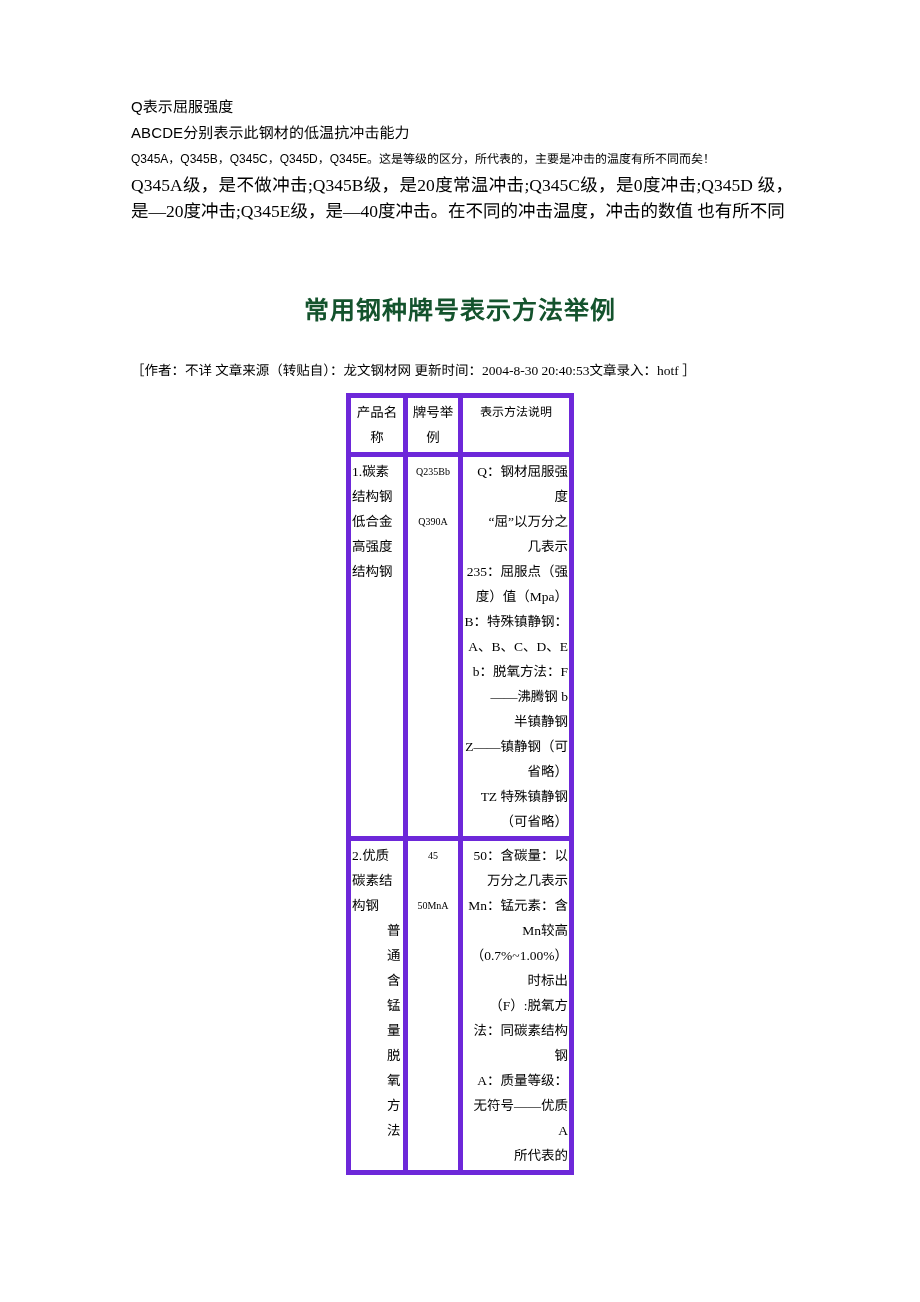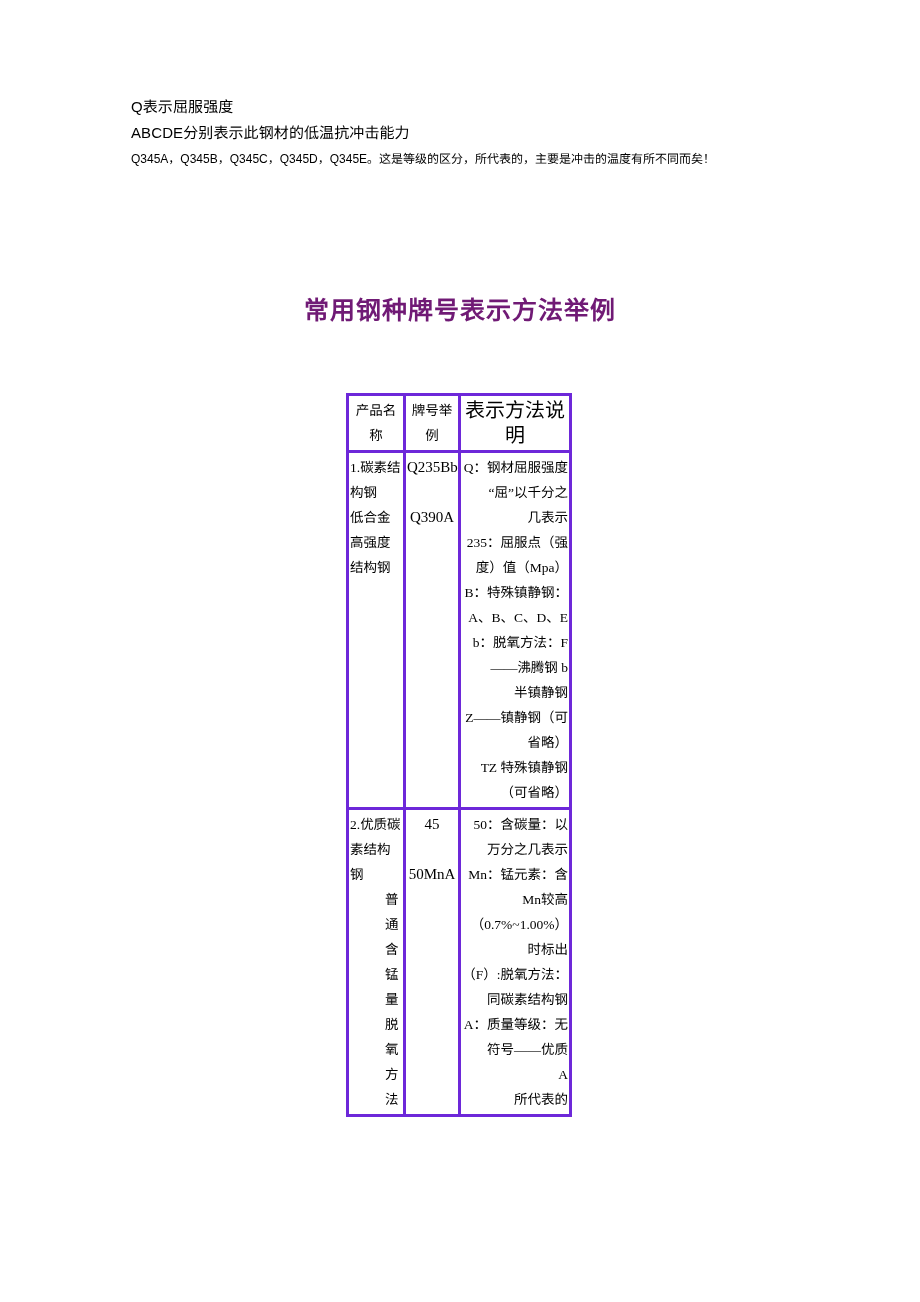--- a/index.html
+++ b/index.html
@@ -57,21 +57,21 @@
   
   .doc-title {
     position: absolute;
     left: 0;
     top: 290px;
     width: 920px;
     text-align: center;
     font-family: "Liberation Serif", "DejaVu Serif", serif;
     font-size: 25px;
     font-weight: bold;
-    color: #701a75;
+    color: #14532d;
     letter-spacing: 1px;
   }
 
   
   .byline {
     position: absolute;
     left: 131px;
     top: 362px;
     width: 700px;
     font-family: "Liberation Serif", "DejaVu Serif", serif;
@@ -89,62 +89,64 @@
     width: 223px;
   }
   table.steel-table {
     border-collapse: collapse;
     width: 223px;
     table-layout: fixed;
     font-family: "Liberation Serif", "DejaVu Serif", serif;
     font-size: 13.5px;
   }
   table.steel-table td {
-    border: 3px solid #6d28d9;
+    border: 5px solid #6d28d9;
     vertical-align: top;
     padding: 2px 1px 2px 1px;
     line-height: 25px;
   }
   col.c1 { width: 57px; }
   col.c2 { width: 55px; }
   col.c3 { width: 111px; }
 
   .th-cell {
     text-align: center;
     line-height: 25px;
     padding-top: 3px;
     padding-bottom: 2px;
   }
   .th-cell.wide {
-    font-size: 20px;
+    font-size: 12px;
   }
 
   .cell-name   { text-align: left;   padding-left: 2px; margin-top: 41px; }
   .cell-code   { text-align: center; }
   .cell-desc   { text-align: right;   padding-left: 2px; padding-right: 1px; }
   .sp3 { padding-left: 2.6em; }
   .sp2 { padding-left: 1.8em; }
   .sp6 { padding-left: 5.6em; }
   .spacer-line { display:block; height: 25px; }
-  .small-latin { font-size: 15px; }
+  .small-latin { font-size: 10px; }
   .blk { display: block; }
 </style>
 </head>
 <body>
 
 <div class="page">
 
   <div class="intro">
     <p class="p-sans">Q表示屈服强度</p>
     <p class="p-sans">ABCDE分别表示此钢材的低温抗冲击能力</p>
     <p class="p-mixed">Q345A，Q345B，Q345C，Q345D，Q345E。这是等级的区分，所代表的，主要是冲击的温度有所不同而矣！</p>
+    <p class="p-serif">Q345A级，是不做冲击;Q345B级，是20度常温冲击;Q345C级，是0度冲击;Q345D 级，是—20度冲击;Q345E级，是—40度冲击。在不同的冲击温度，冲击的数值 也有所不同</p>
   </div>
 
   <div class="doc-title">常用钢种牌号表示方法举例</div>
 
+  <div class="byline">［作者：不详 文章来源（转贴自）：龙文钢材网 更新时间：2004-8-30 20:40:53文章录入：hotf ］</div>
 
   <div class="steel-table-wrap">
     <table class="steel-table">
       <colgroup>
         <col class="c1">
           <col class="c2">
           <col class="c3">
       </colgroup>
       <tbody>
         <tr>
@@ -158,21 +160,21 @@
             <span class="blk">1.碳素结构钢</span>
             <span class="blk">低合金高强度结构钢</span>
           </td>
           <td class="cell-code">
             <span class="blk small-latin">Q235Bb</span>
             <span class="spacer-line"></span>
             <span class="blk small-latin">Q390A</span>
           </td>
           <td class="cell-desc">
             <span class="blk">Q：钢材屈服强度</span>
-            <span class="blk sp2">“屈”以千分之几表示</span>
+            <span class="blk sp2">“屈”以万分之几表示</span>
             <span class="blk">235：屈服点（强度）值（Mpa）</span>
             <span class="blk">B：特殊镇静钢：A、B、C、D、E</span>
             <span class="blk">b：脱氧方法：F——沸腾钢 b</span>
             <span class="blk sp3">半镇静钢</span>
             <span class="blk">Z——镇静钢（可省略）</span>
             <span class="blk">TZ    特殊镇静钢（可省略）</span>
           </td>
         </tr>
 
         <tr>

